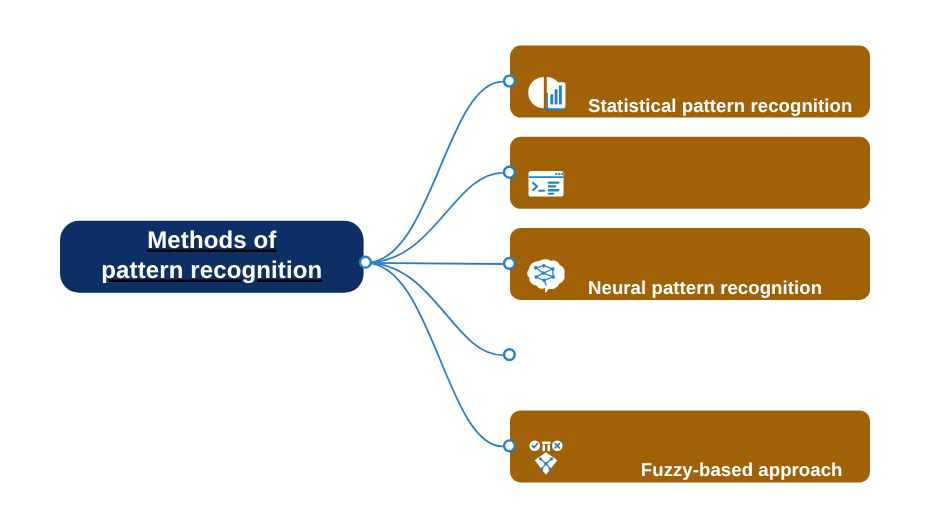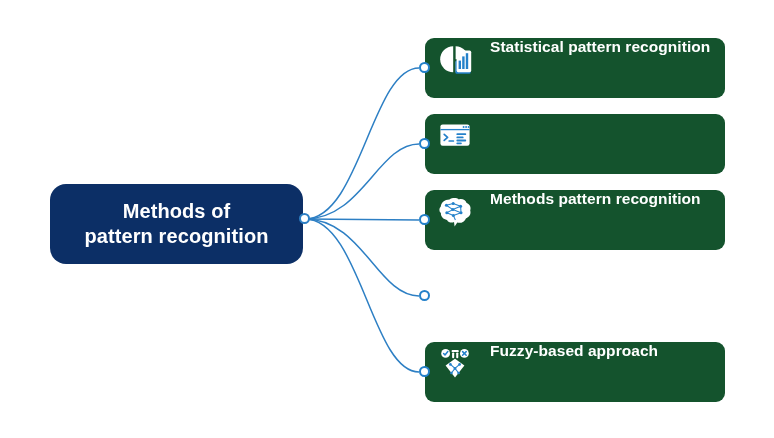--- a/index.html
+++ b/index.html
@@ -26,48 +26,49 @@
     width: 774px;
     height: 438px;
     pointer-events: none;
   }
   
   .root-node {
     position: absolute;
     left: 50px;
     top: 184px;
     width: 253px;
-    height: 80px;
+    height: 60px;
     background: #0c2f66;
     border-radius: 16px;
     display: flex;
     align-items: center;
     justify-content: center;
     box-sizing: border-box;
     z-index: 3;
+    text-decoration: underline;
   }
   .root-label {
     color: #ffffff;
     font-size: 20px;
     font-weight: bold;
     line-height: 25px;
     text-align: center;
     letter-spacing: 0.1px;
     white-space: pre-line;
   }
   
   .branch-node {
     position: absolute;
     left: 425px;
     width: 300px;
     height: 60px;
-    background: #14532d;
+    background: #a16207;
     border-radius: 9px;
     display: flex;
-    align-items: flex-start;
+    align-items: flex-end;
     box-sizing: border-box;
     padding-left: 9px;
     z-index: 3;
   }
   .branch-icon {
     width: 42px;
     height: 42px;
     flex: 0 0 42px;
     display: flex;
     align-items: center;
@@ -183,27 +184,27 @@
           <circle cx="9.4" cy="12.2" r="1.5"></circle>
           <circle cx="16.2" cy="10.4" r="1.5"></circle>
           <circle cx="23.6" cy="13.2" r="1.5"></circle>
           <circle cx="15.8" cy="16.6" r="1.5"></circle>
           <circle cx="24" cy="19.8" r="1.5"></circle>
           <circle cx="9.8" cy="19.8" r="1.5"></circle>
           <circle cx="16.4" cy="22.6" r="1.5"></circle>
         </g>
       </svg>
     </span>
-    <span class="branch-label">Methods pattern recognition</span>
+    <span class="branch-label">Neural pattern recognition</span>
   </div>
   <div class="anchor" style="left:419px; top:214px;"></div>
 
   <div class="anchor" style="left:419px; top:290px;"></div>
 
-  <div class="branch-node" style="top:342px;">
+  <div class="branch-node" style="top:342px;gap:44px;">
     <span class="branch-icon">
       <svg width="36" height="36" viewBox="0 0 36 36">
         <circle cx="8.6" cy="8.4" r="4.4" fill="#ffffff"></circle>
         <polyline points="6.6,8.5 8,10 10.8,6.6" fill="none" stroke="#2481ca" stroke-width="1.5" stroke-linecap="round" stroke-linejoin="round"></polyline>
         <circle cx="27.4" cy="8.4" r="4.4" fill="#ffffff"></circle>
         <g stroke="#2481ca" stroke-width="1.5" stroke-linecap="round">
           <line x1="25.6" y1="6.6" x2="29.2" y2="10.2"></line>
           <line x1="29.2" y1="6.6" x2="25.6" y2="10.2"></line>
         </g>
         <g fill="#ffffff">

